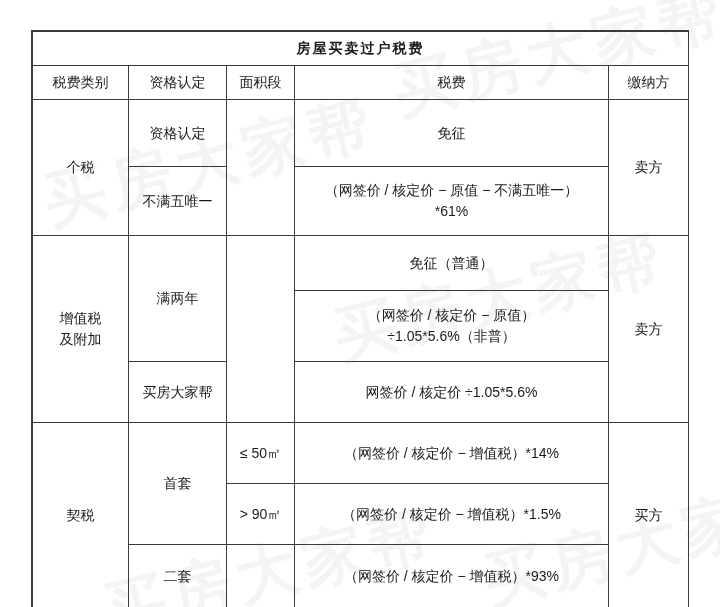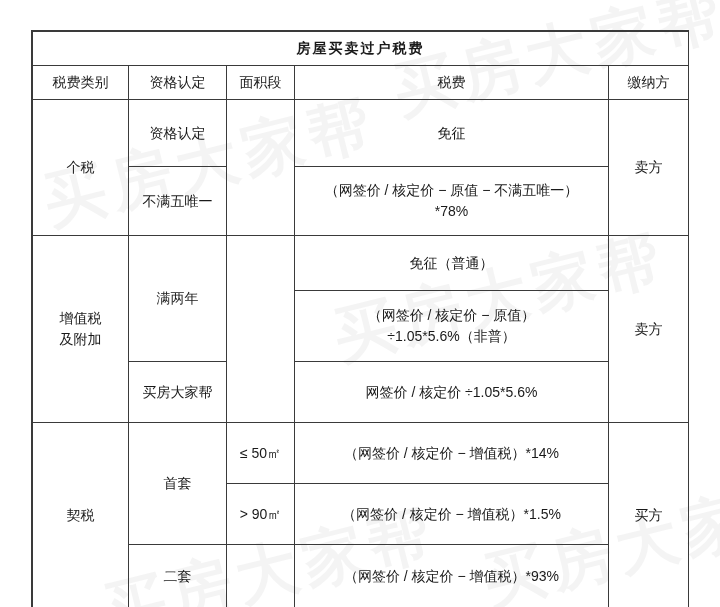--- a/index.html
+++ b/index.html
@@ -116,21 +116,21 @@
         <td class="cat" rowspan="2">个税</td>
         <td style="height:54px">资格认定</td>
         <td rowspan="2"></td>
         <td>免征</td>
         <td class="cat" rowspan="2">卖方</td>
       </tr>
       <tr>
         <td style="height:56px">不满五唯一</td>
         <td>
           <div>（网签价 / 核定价 − 原值 − 不满五唯一）</div>
-          <div>*78%</div>
+          <div>*61%</div>
         </td>
       </tr>
 
       <tr>
         <td class="cat" rowspan="3">
           <div>增值税</div>
           <div>及附加</div>
         </td>
         <td rowspan="2">满两年</td>
         <td rowspan="3"></td>

